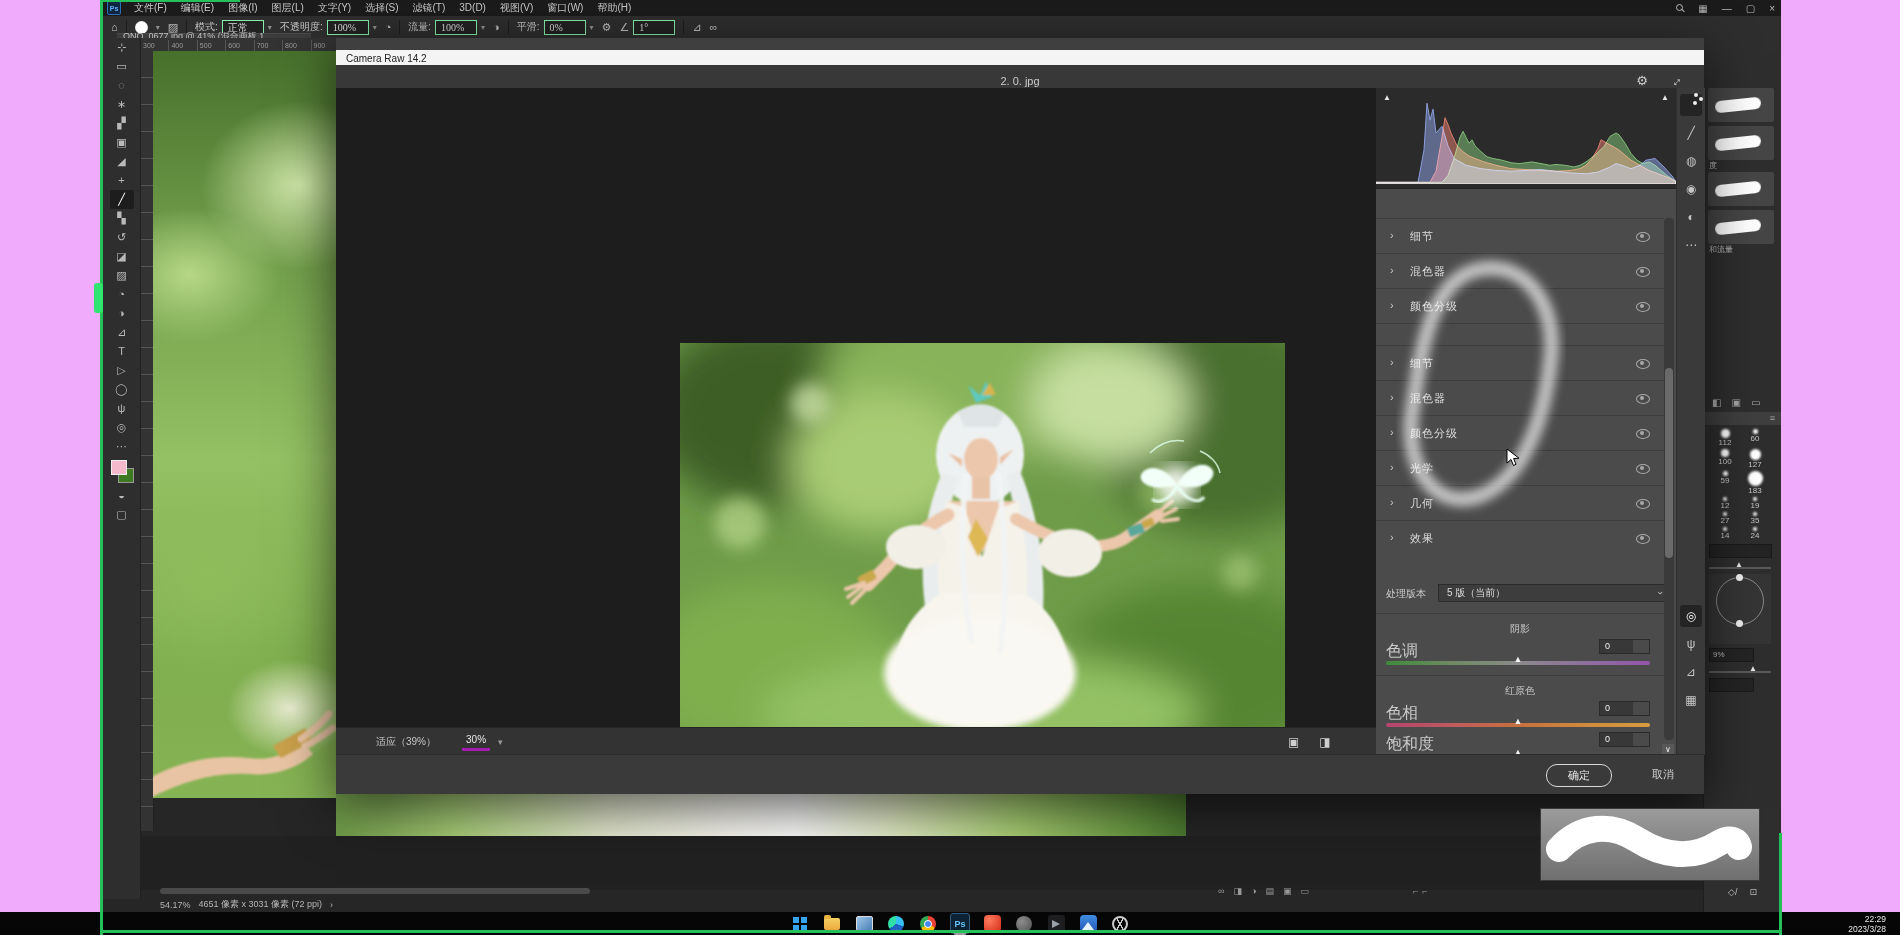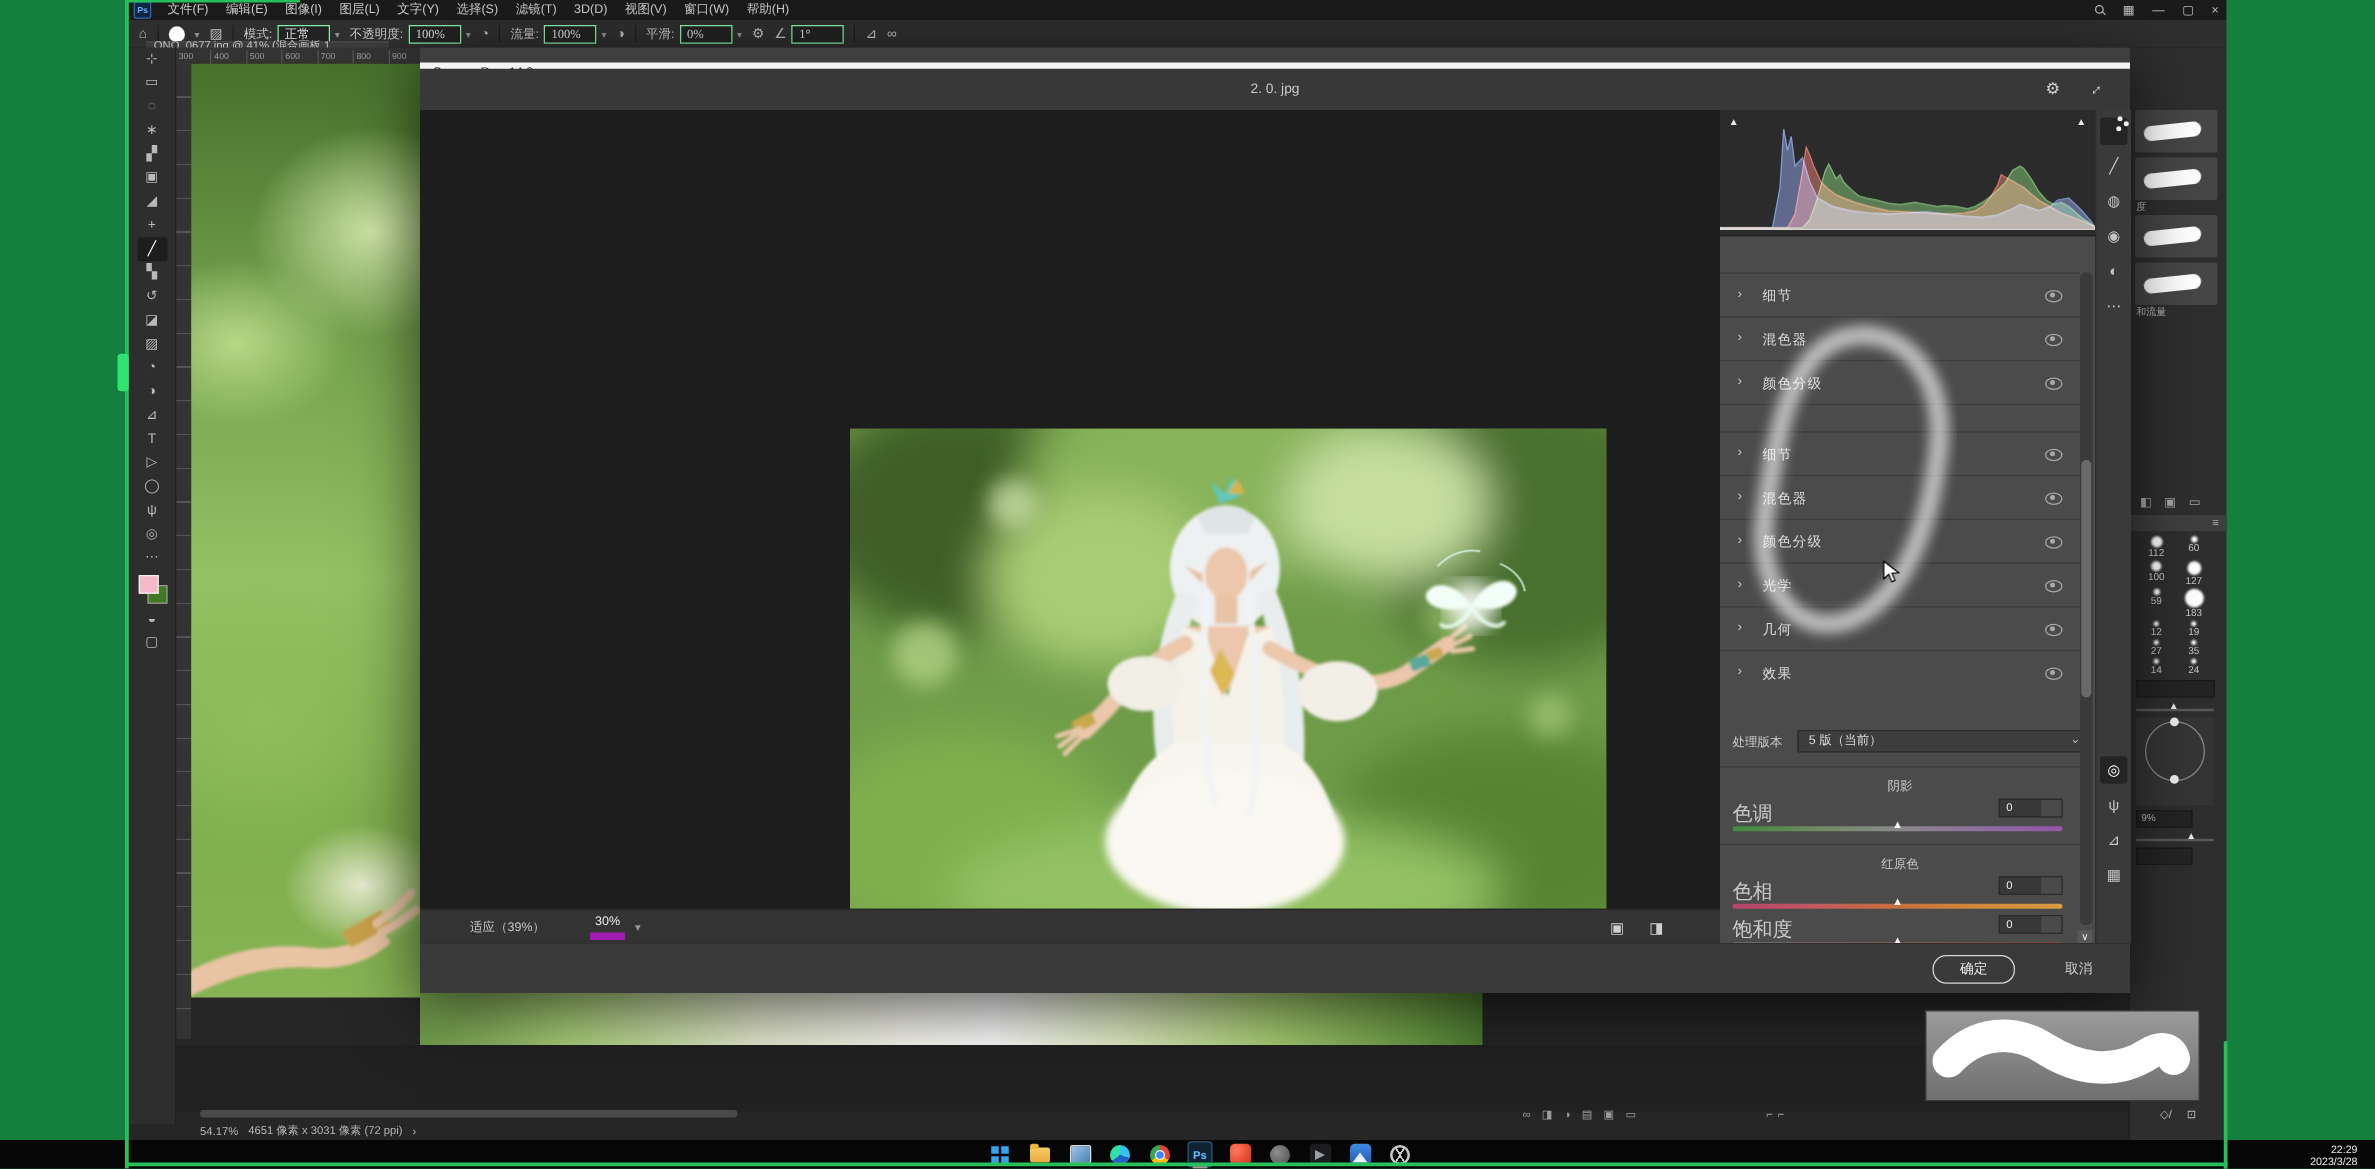--- a/index.html
+++ b/index.html
@@ -1,16 +1,16 @@
 <!DOCTYPE html>
 <html><head>
 <meta charset="utf-8">
 <style>
   html,body{margin:0;padding:0;background:#000;}
-  #screen{position:relative;width:1900px;height:935px;background:#15803d;overflow:hidden;
+  #screen{position:relative;width:1900px;height:935px;background:#f0abfc;overflow:hidden;
     font-family:"Liberation Sans","DejaVu Sans",sans-serif;color:#cfcfcf;font-size:11px;
     -webkit-font-smoothing:antialiased;}
   
   .cap{position:absolute;background:#25c05a;z-index:60;}
   
   #ps-window{position:absolute;left:103px;top:0;width:1678px;height:930px;background:#262626;}
   #menubar{position:absolute;left:0;top:0;right:0;height:16px;background:#1b1b1b;display:flex;align-items:center;gap:0;padding-left:4px;}
   #menubar .appicon{width:12px;height:12px;background:#10253f;color:#62b0ff;font-size:7px;font-weight:bold;
     display:flex;align-items:center;justify-content:center;border:1px solid #2c6db5;border-radius:2px;margin-right:6px;}
   #menubar .mi{padding:0 7px;font-size:10px;color:#c9c9c9;line-height:16px;}
@@ -83,30 +83,30 @@
   #anglectrl .d1{top:0px;} #anglectrl .d2{top:46px;}
   
   #strokepreview{position:absolute;right:21px;bottom:49px;width:218px;height:71px;
     background:linear-gradient(180deg,#9b9b9b,#6f6f6f);border:1px solid #3a3a3a;z-index:30;}
   #dock-footer{position:absolute;right:24px;bottom:33px;display:flex;gap:12px;color:#bbb;font-size:9px;z-index:31;}
   
   #acr{position:absolute;left:336px;top:38px;width:1368px;height:756px;background:#3f3f3f;
     box-shadow:0 14px 50px rgba(0,0,0,.65);z-index:20;}
   #acr-title{position:absolute;left:0;top:0;right:0;height:17px;background:#f4f4f4;color:#222;
     font-size:10px;line-height:17px;padding-left:10px;margin-top:12px;}
-  #acr-filebar{position:absolute;left:0;top:17px;right:0;height:33px;background:#383838;border-bottom:1px solid #2a2a2a;}
+  #acr-filebar{position:absolute;left:0;top:27px;right:0;height:33px;background:#383838;border-bottom:1px solid #2a2a2a;}
   #acr-filebar .fname{position:absolute;left:50%;top:0;transform:translateX(-50%);line-height:33px;color:#c9c9c9;font-size:11px;}
   #acr-filebar .gear{position:absolute;right:56px;top:8px;color:#cfcfcf;font-size:13px;}
   #acr-filebar .expand{position:absolute;right:22px;top:8px;color:#cfcfcf;font-size:13px;display:inline-block;transform:rotate(-45deg);}
   #acr-preview{position:absolute;left:0;top:50px;width:1040px;height:639px;background:#1d1d1d;}
   #photo{position:absolute;left:344px;top:255px;width:605px;height:395px;background:#6f9c49;}
   #acr-zoombar{position:absolute;left:0;top:689px;width:1040px;height:28px;background:#333;border-top:1px solid #252525;
     display:flex;align-items:center;font-size:10px;color:#c5c5c5;}
   #acr-zoombar .fit{margin-left:40px;}
-  #acr-zoombar .zl{margin-left:36px;position:relative;padding:0 4px 3px;border-bottom:6px solid #a21caf;color:#e8e8e8;}
+  #acr-zoombar .zl{margin-left:26px;position:relative;padding:0 4px 3px;border-bottom:3px solid #a21caf;color:#e8e8e8;}
   #acr-zoombar .chev{margin-left:8px;color:#999;font-size:9px;}
   #acr-zoombar .right-icons{position:absolute;left:952px;display:flex;gap:20px;color:#cfcfcf;font-size:12px;}
   #acr-footer{position:absolute;left:0;bottom:0;right:0;height:39px;background:#3a3a3a;border-top:1px solid #2c2c2c;}
   #btn-ok{position:absolute;right:92px;top:9px;width:64px;height:21px;border:1px solid #d8d8d8;border-radius:11px;
     color:#e8e8e8;text-align:center;line-height:21px;font-size:11px;}
   #btn-cancel{position:absolute;right:30px;top:12px;color:#cfcfcf;font-size:11px;}
   
   #acr-panel{position:absolute;left:1040px;top:50px;width:300px;height:667px;background:#4b4b4b;}
   #hist{position:absolute;left:0;top:0;width:300px;height:100px;background:#2b2b2b;border-bottom:1px solid #232323;}
   #hist svg{position:absolute;left:0;bottom:4px;}

